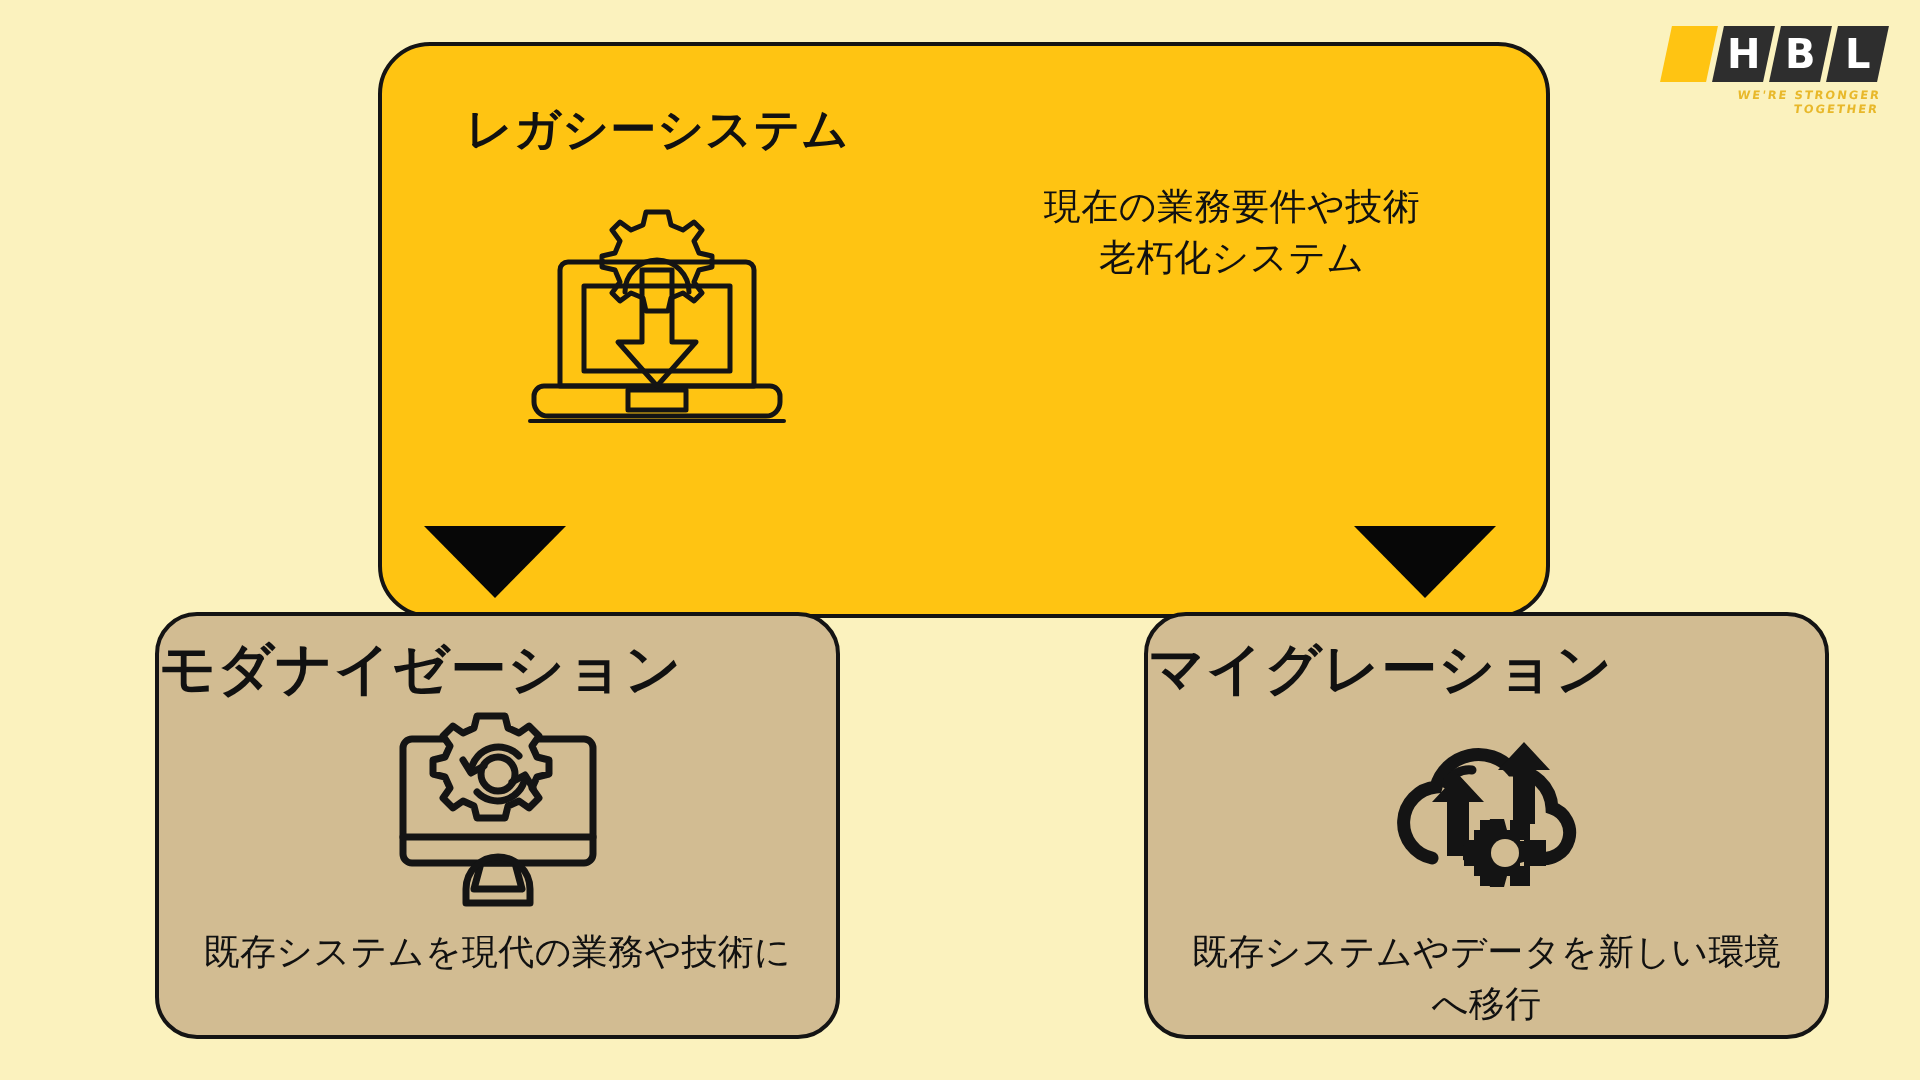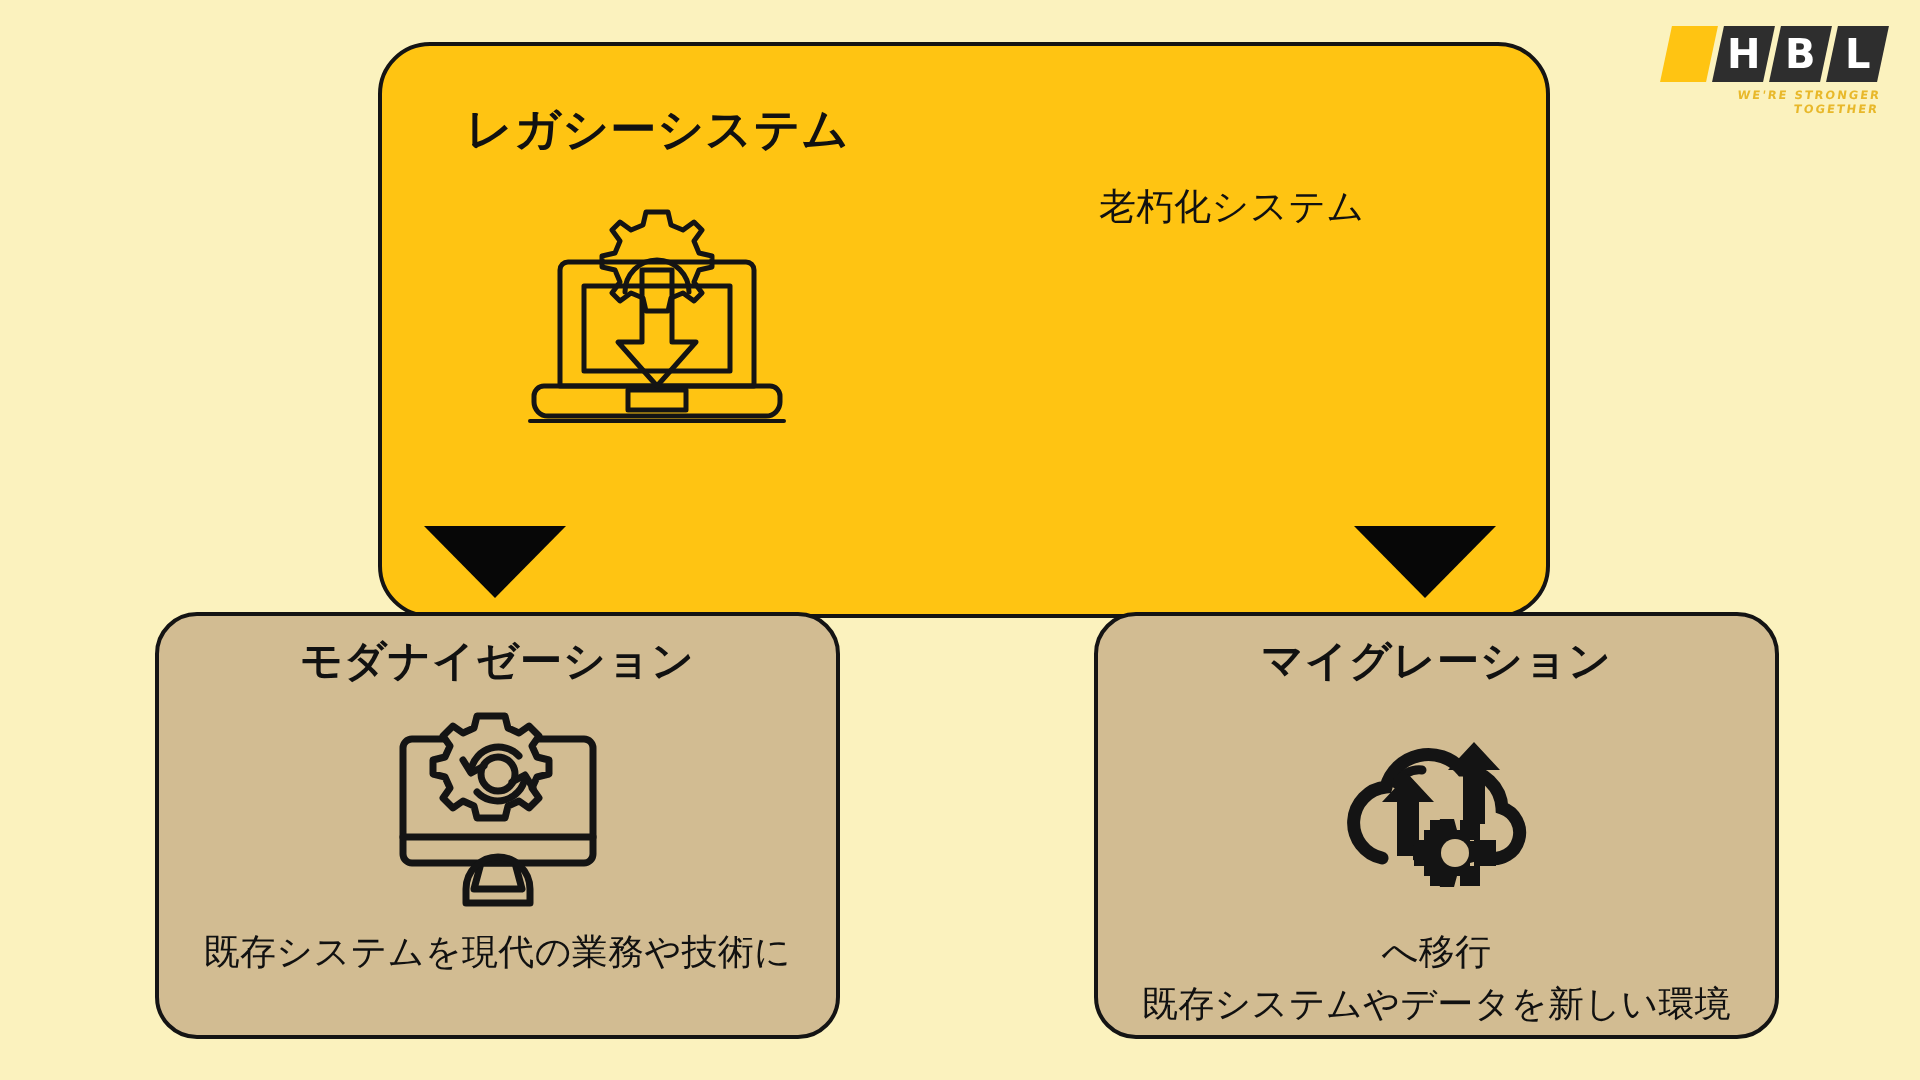--- a/index.html
+++ b/index.html
@@ -123,29 +123,29 @@
   .bottom-card {
     position: absolute;
     top: 612px;
     width: 685px;
     height: 427px;
     background: #D2BC92;
     border: 4px solid #141414;
     border-radius: 42px;
   }
   #modernization-card { left: 155px; }
-  #migration-card     { left: 1094px; }
+  #migration-card     { left: 1144px; }
 
   .card-title {
     position: absolute;
     top: 22px;
     left: 0;
     width: 100%;
-    text-align: center;
-    font-size: 42px;
+    text-align: left;
+    font-size: 56px;
     font-weight: bold;
     letter-spacing: 1px;
     line-height: 1.1;
   }
   .card-icon-wrap {
     position: absolute;
     top: 92px;
     left: 50%;
     transform: translateX(-50%);
     width: 250px;
@@ -203,20 +203,21 @@
       <path d="M135 36
                l11 0 3 13 12 5 11-8 8 8 -8 11 5 12 13 3 0 11 -13 3 -5 12 8 11 -8 8 -11-8 -12 5 -3 13 -11 0 -11 0 -3-13 -12-5 -11 8 -8-8 8-11 -5-12 -13-3 0-11 13-3 5-12 -8-11 8-8 11 8 12-5 3-13 11 0 z"></path>
 
       <path d="M103 116 a32 32 0 1 1 64 0"></path>
 
       <path d="M120 94 h30 v72 h24 l-39 44 -39-44 h24 z" stroke-width="5"></path>
     </svg>
   </div>
 
   <div id="legacy-body">
+    <div>現在の業務要件や技術</div>
     <div>老朽化システム</div>
   </div>
 </div>
 
 <div id="arrow-left" class="arrow-down"></div>
 <div id="arrow-right" class="arrow-down"></div>
 
 <div id="modernization-card" class="bottom-card">
   <div class="card-title">モダナイゼーション</div>
 
@@ -270,16 +271,16 @@
         <path d="M118 158 h20 v20 h-20 z"></path>
         <path d="M148 158 h20 v20 h-20 z"></path>
         <path d="M102 132 h22 v26 h-22 z"></path>
         <path d="M162 132 h22 v26 h-22 z"></path>
       </g>
       <circle cx="143" cy="145" r="14" fill="#D2BC92"></circle>
     </svg>
   </div>
 
   <div class="card-body">
+    <div>既存システムやデータを新しい環境</div>
     <div>へ移行</div>
-    <div>既存システムやデータを新しい環境</div>
   </div>
 </div>
 
 </body></html>

